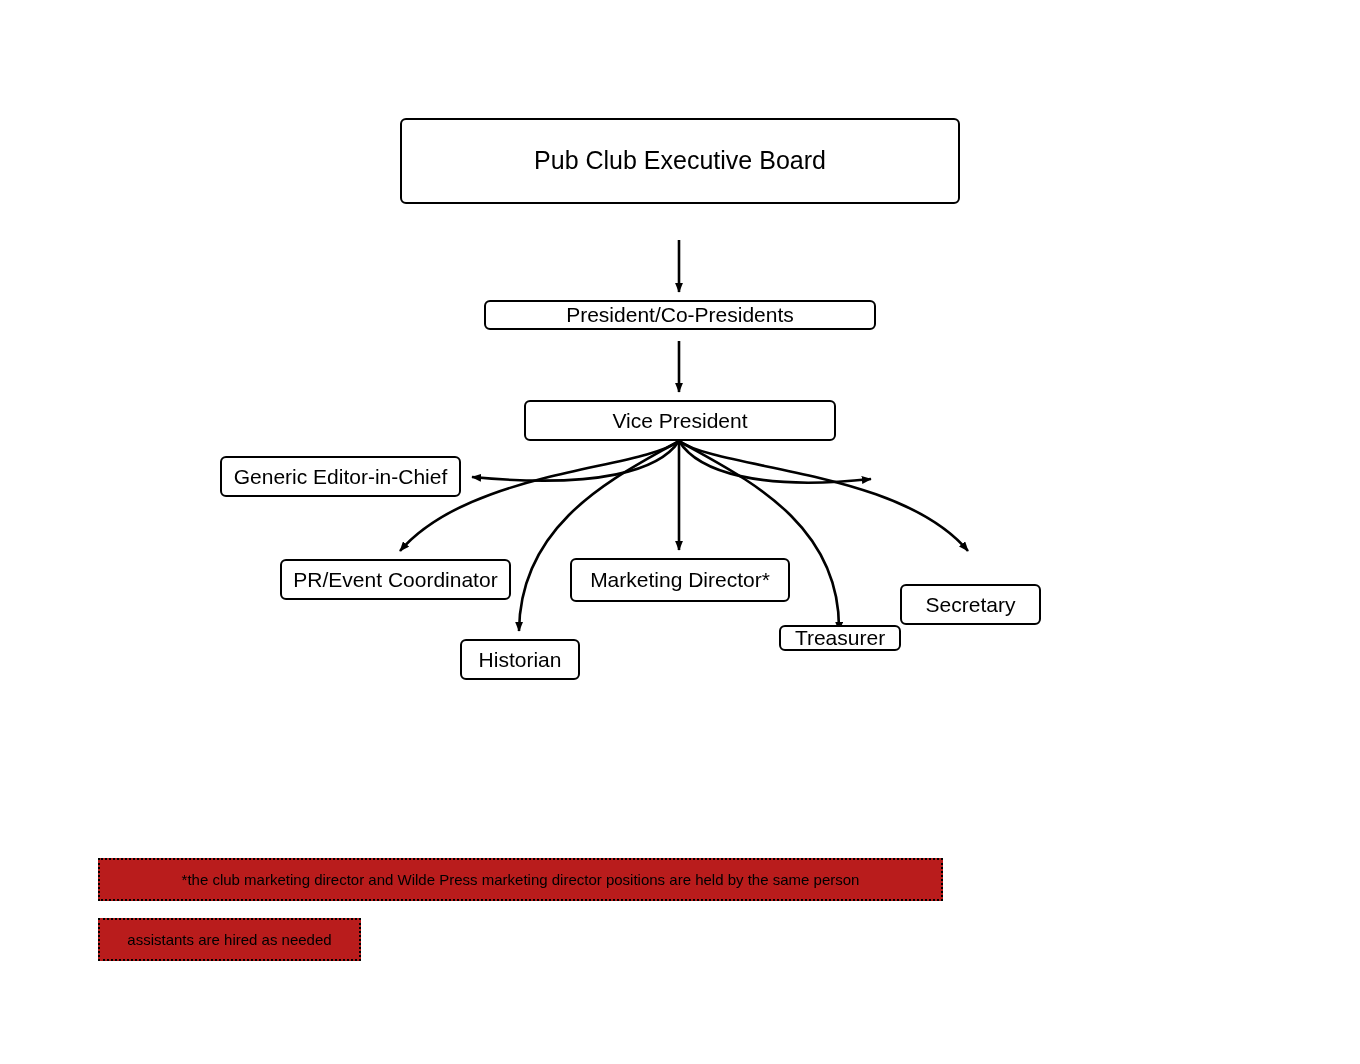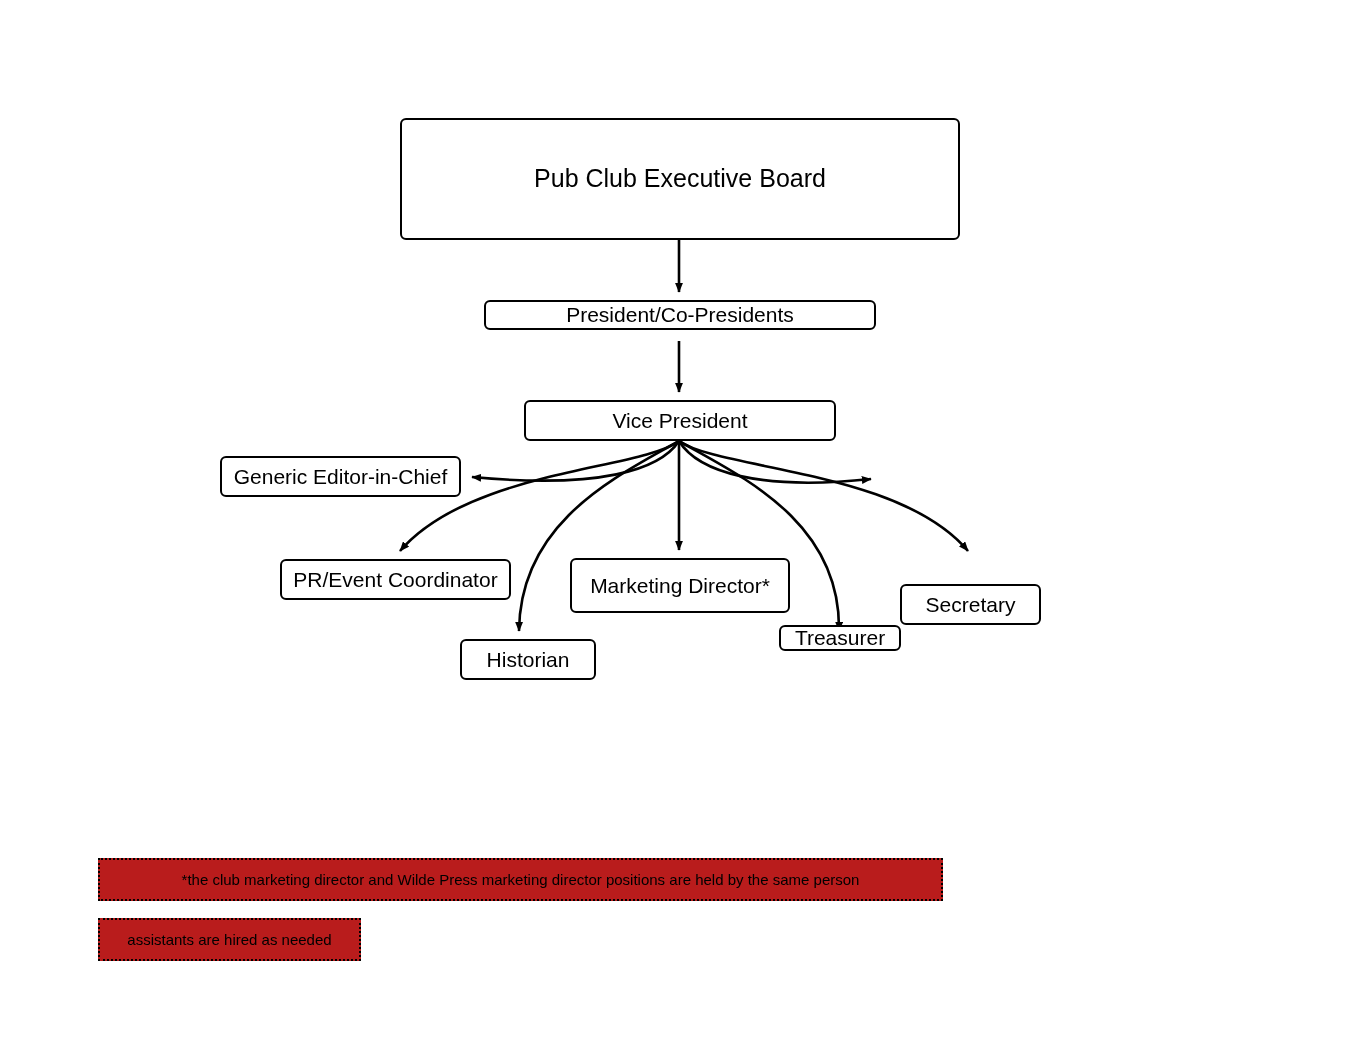--- a/index.html
+++ b/index.html
@@ -103,50 +103,50 @@
       <path d="M679,441 L679,550" marker-end="url(#arrowhead)"></path>
 
       <path d="M679,441 C720,470 900,470 968,551" marker-end="url(#arrowhead)"></path>
 
       <path d="M679,441 C620,475 520,520 519,631" marker-end="url(#arrowhead)"></path>
 
       <path d="M679,441 C738,475 841,520 839,631" marker-end="url(#arrowhead)"></path>
     </g>
   </svg>
 
-  <div class="node" id="node-root" style="left:400px; top:118px; width:560px; height:122px;">
+  <div class="node" id="node-root" style="left:400px; top:118px; width:560px; height:86px;">
     <span class="node-label">Pub Club Executive Board</span>
   </div>
 
   <div class="node node-lv2" id="node-president" style="left:484px; top:300px; width:392px; height:30px;">
     <span class="node-label">President/Co-Presidents</span>
   </div>
 
   <div class="node node-lv2" id="node-vice-president" style="left:524px; top:400px; width:312px; height:41px;">
     <span class="node-label">Vice President</span>
   </div>
 
   <div class="node node-lv3" id="node-editor-in-chief" style="left:220px; top:456px; width:241px; height:41px;">
     <span class="node-label">Generic Editor-in-Chief</span>
   </div>
 
 
   <div class="node node-lv3" id="node-pr-event-coordinator" style="left:280px; top:559px; width:231px; height:41px;">
     <span class="node-label">PR/Event Coordinator</span>
   </div>
 
-  <div class="node node-lv3" id="node-marketing-director" style="left:570px; top:558px; width:220px; height:55px;">
+  <div class="node node-lv3" id="node-marketing-director" style="left:570px; top:558px; width:220px; height:44px;">
     <span class="node-label">Marketing Director*</span>
   </div>
 
   <div class="node node-lv3" id="node-secretary" style="left:900px; top:584px; width:141px; height:41px;">
     <span class="node-label">Secretary</span>
   </div>
 
-  <div class="node node-lv4" id="node-historian" style="left:460px; top:639px; width:136px; height:41px;">
+  <div class="node node-lv4" id="node-historian" style="left:460px; top:639px; width:120px; height:41px;">
     <span class="node-label">Historian</span>
   </div>
 
   <div class="node node-lv4" id="node-treasurer" style="left:779px; top:625px; width:122px; height:26px;">
     <span class="node-label">Treasurer</span>
   </div>
 
   <div class="note" id="note-1" style="left:98px; top:858px; width:845px; height:43px;">
     <span class="note-label">*the club marketing director and Wilde Press marketing director positions are held by the same person</span>
   </div>

